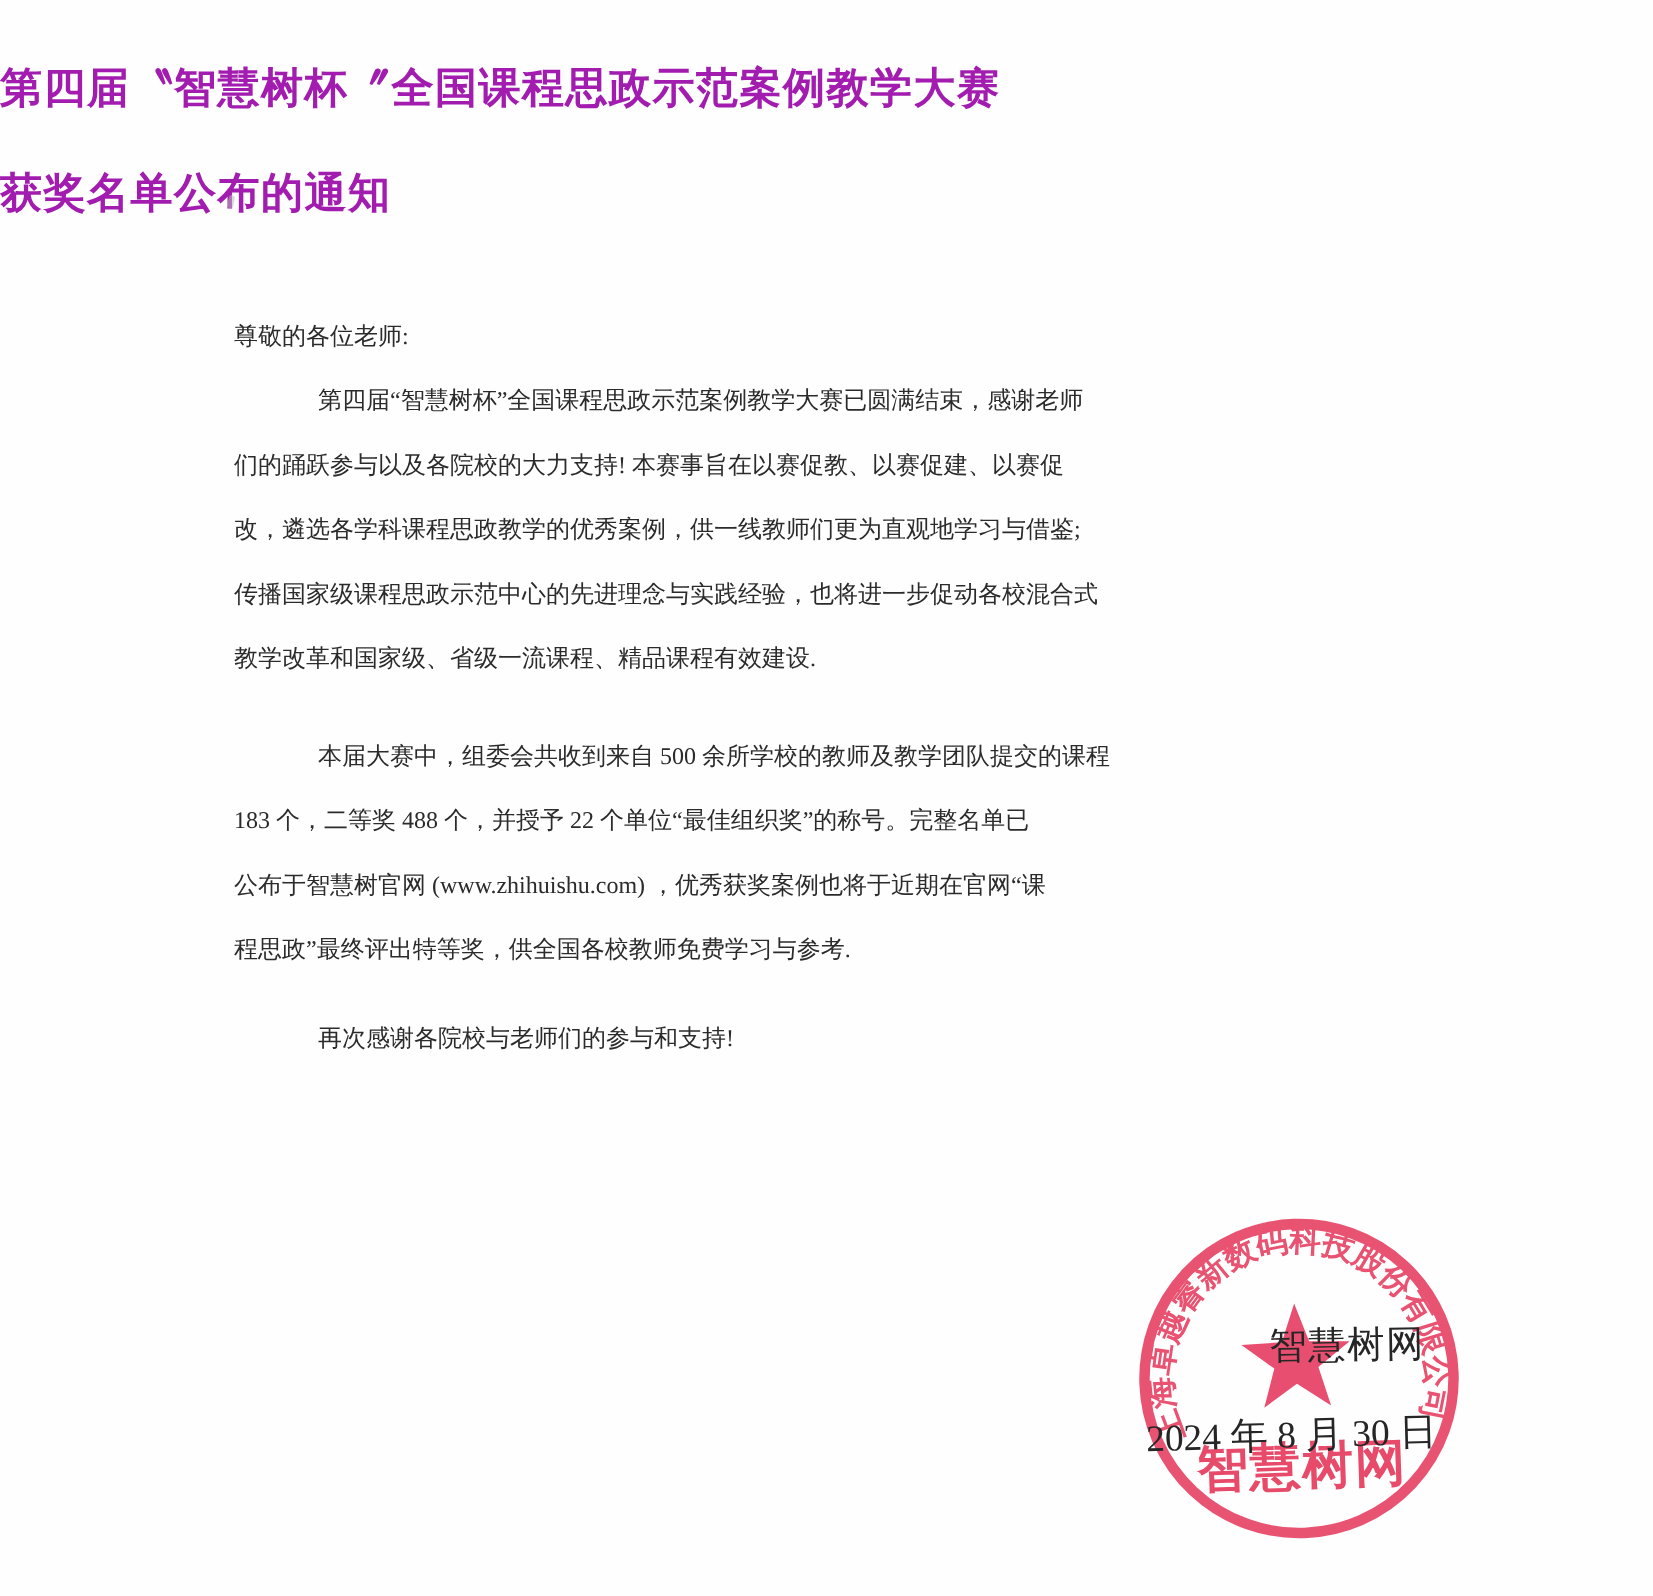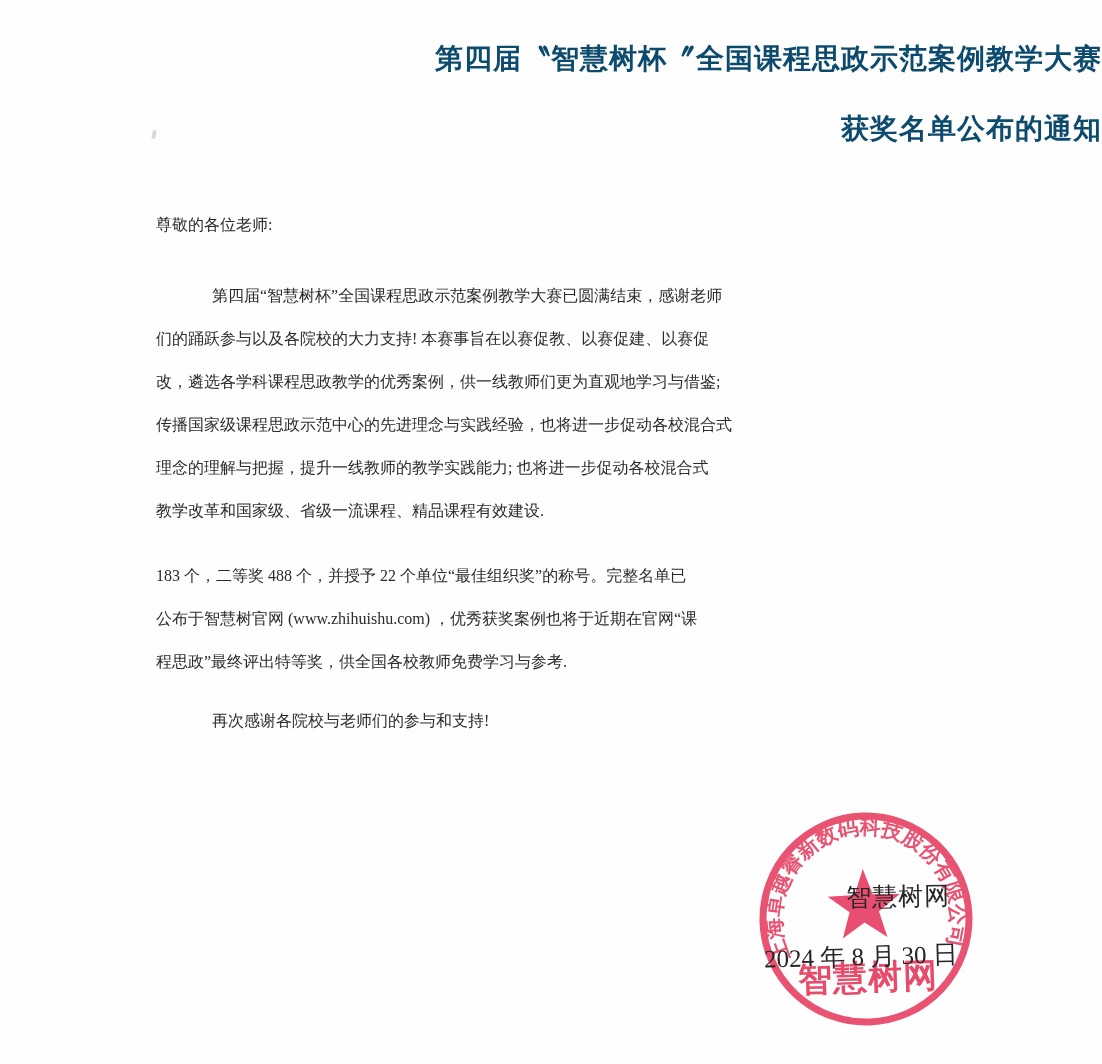--- a/index.html
+++ b/index.html
@@ -13,25 +13,25 @@
     height: 1064px;
     background: #fefefe;
     overflow: hidden;
     font-family: "Liberation Serif", serif;
     color: #2b2b2b;
   }
   .doc-title {
     position: absolute;
     left: 0;
     width: 1102px;
-    text-align: right;
+    text-align: left;
     font-family: "Liberation Sans", sans-serif;
     font-weight: 700;
     font-size: 28px;
-    color: #0c4a6e;
+    color: #a21caf;
     letter-spacing: 1px;
     white-space: nowrap;
   }
   .doc-title.line1 { top: 40px; }
   .doc-title.line2 { top: 110px; }
 
   .scan-artifact {
     position: absolute;
     left: 152px;
     top: 130px;
@@ -48,21 +48,21 @@
     left: 156px;
     top: 203px;
     width: 812px;
     font-size: 16px;
     line-height: 43px;
   }
   .body-text .line {
     white-space: nowrap;
   }
   .para { margin: 0; padding: 0; }
-  .para.p1 { margin-top: 28px; }
+  .para.p1 { margin-top: 0; }
   .para.p2 { margin-top: 22px; }
   .para.closing { margin-top: 16px; }
   .line.indent { padding-left: 56px; }
 
   .seal {
     position: absolute;
     left: 756px;
     top: 809px;
     width: 220px;
     height: 220px;
@@ -102,25 +102,25 @@
   <div class="scan-artifact"></div>
 
   <div class="body-text">
     <div class="line">尊敬的各位老师:</div>
 
     <div class="para p1">
       <div class="line indent">第四届“智慧树杯”全国课程思政示范案例教学大赛已圆满结束，感谢老师</div>
       <div class="line">们的踊跃参与以及各院校的大力支持! 本赛事旨在以赛促教、以赛促建、以赛促</div>
       <div class="line">改，遴选各学科课程思政教学的优秀案例，供一线教师们更为直观地学习与借鉴;</div>
       <div class="line">传播国家级课程思政示范中心的先进理念与实践经验，也将进一步促动各校混合式</div>
-      <div class="line">理念的理解与把握，提升一线教师的教学实践能力; 也将进一步促动各校混合式</div>
       <div class="line">教学改革和国家级、省级一流课程、精品课程有效建设.</div>
     </div>
 
     <div class="para p2">
+      <div class="line indent">本届大赛中，组委会共收到来自 500 余所学校的教师及教学团队提交的课程</div>
       <div class="line">183 个，二等奖 488 个，并授予 22 个单位“最佳组织奖”的称号。完整名单已</div>
       <div class="line">公布于智慧树官网 (www.zhihuishu.com) ，优秀获奖案例也将于近期在官网“课</div>
       <div class="line">程思政”最终评出特等奖，供全国各校教师免费学习与参考.</div>
     </div>
 
     <div class="para closing">
       <div class="line indent">再次感谢各院校与老师们的参与和支持!</div>
     </div>
   </div>
 

